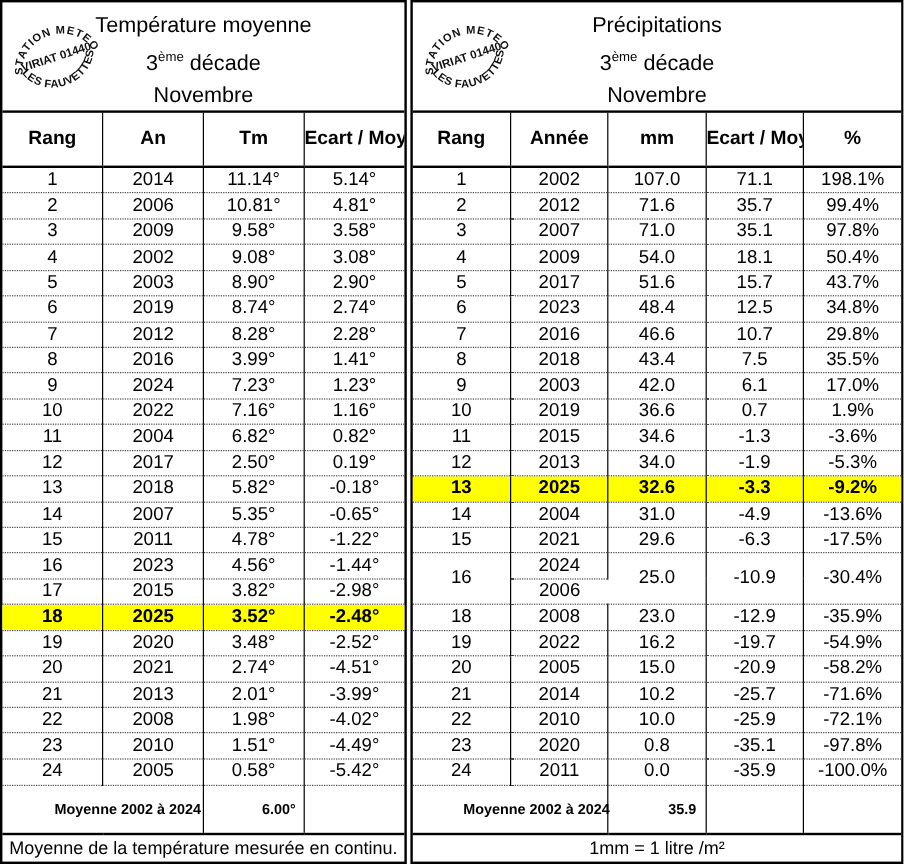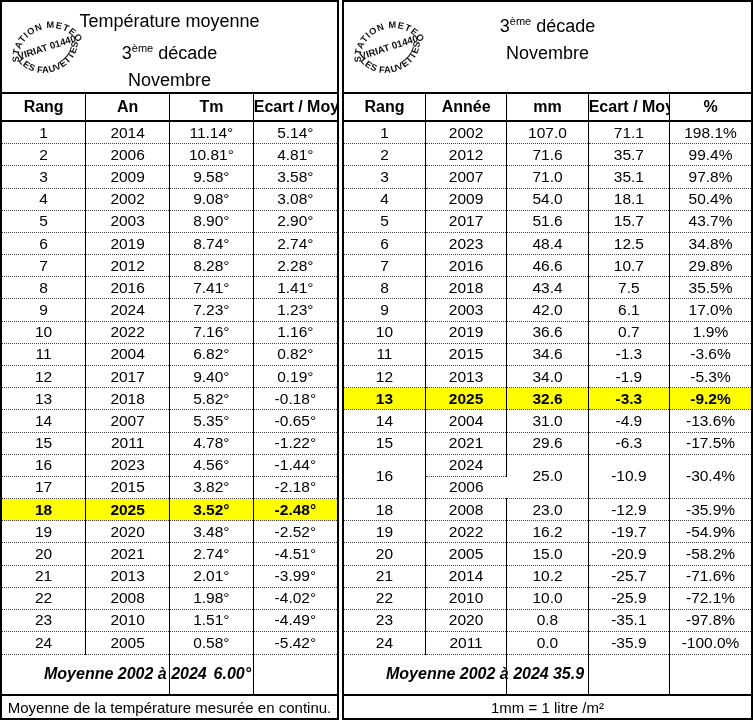--- a/index.html
+++ b/index.html
@@ -36,40 +36,40 @@
   }
   .titles sup { font-size:11px; }
 
   .tbl-wrap { flex:1 1 auto; }
   table {
     width:100%; height:100%;
     border-collapse:collapse;
     table-layout:fixed;
   }
   th, td { text-align:center; vertical-align:middle; padding:0; }
-  thead tr { height:27px;margin-left:36px; }
+  thead tr { height:45px;margin-left:36px; }
   thead th {
     font-size:16px; font-weight:bold;
     border-right:1px solid #000;
     border-bottom:2px solid #000;
     white-space:nowrap; overflow:hidden;
   }
   thead th:last-child { border-right:none; }
   tbody td {
     font-size:15.5px;
     border-right:1px solid #000;
     border-bottom:1px dotted #444;
     white-space:nowrap;
   }
   tbody td:last-child { border-right:none; }
   tbody tr.hl td { background:var(--hl, #ffff00); font-weight:bold; }
 
   tfoot tr.footer-row { height:41px; }
   tfoot tr.footer-row td {
-    font-size:16px; font-weight:bold; font-style:italic;
+    font-size:12px; font-weight:bold; 
     border-right:1px solid #000;
     border-bottom:2px solid #000;
     white-space:nowrap;
     padding-left:42px;
   }
   tfoot tr.footer-row td:last-child { border-right:none; }
   tfoot tr.note-row { height:23px; }
   tfoot tr.note-row td {
     font-size:15px;
     border:none;
@@ -154,21 +154,21 @@
             </tr>
             <tr>
               <td>7</td>
               <td>2012</td>
               <td>8.28°</td>
               <td>2.28°</td>
             </tr>
             <tr>
               <td>8</td>
               <td>2016</td>
-              <td>7.41°</td>
+              <td>3.99°</td>
               <td>1.41°</td>
             </tr>
             <tr>
               <td>9</td>
               <td>2024</td>
               <td>7.23°</td>
               <td>1.23°</td>
             </tr>
             <tr>
               <td>10</td>
@@ -178,21 +178,21 @@
             </tr>
             <tr>
               <td>11</td>
               <td>2004</td>
               <td>6.82°</td>
               <td>0.82°</td>
             </tr>
             <tr>
               <td>12</td>
               <td>2017</td>
-              <td>9.40°</td>
+              <td>2.50°</td>
               <td>0.19°</td>
             </tr>
             <tr>
               <td>13</td>
               <td>2018</td>
               <td>5.82°</td>
               <td>-0.18°</td>
             </tr>
             <tr>
               <td>14</td>
@@ -209,21 +209,21 @@
             <tr>
               <td>16</td>
               <td>2023</td>
               <td>4.56°</td>
               <td>-1.44°</td>
             </tr>
             <tr>
               <td>17</td>
               <td>2015</td>
               <td>3.82°</td>
-              <td>-2.18°</td>
+              <td>-2.98°</td>
             </tr>
             <tr class="hl">
               <td>18</td>
               <td>2025</td>
               <td>3.52°</td>
               <td>-2.48°</td>
             </tr>
             <tr>
               <td>19</td>
               <td>2020</td>
@@ -286,20 +286,21 @@
           <text font-size="11" font-weight="bold" letter-spacing="1">
             <textPath href="#arc-top-1" startOffset="50%" text-anchor="middle">STATION METEO</textPath>
           </text>
           <text x="50" y="53" text-anchor="middle" font-size="11.5" font-weight="bold">VIRIAT 01440</text>
           <text font-size="11" font-weight="bold" letter-spacing="0.5">
             <textPath href="#arc-bot-1" startOffset="50%" text-anchor="middle">LES FAUVETTES</textPath>
           </text>
         </g>
       </svg>
       <div class="titles">
+        <div>Précipitations</div>
         <div><span>3</span><sup>ème</sup><span> décade</span></div>
         <div>Novembre</div>
       </div>
     </div>
     <div class="tbl-wrap">
       <table>
         <thead>
             <tr>
               <th>Rang</th>
               <th>Année</th>

